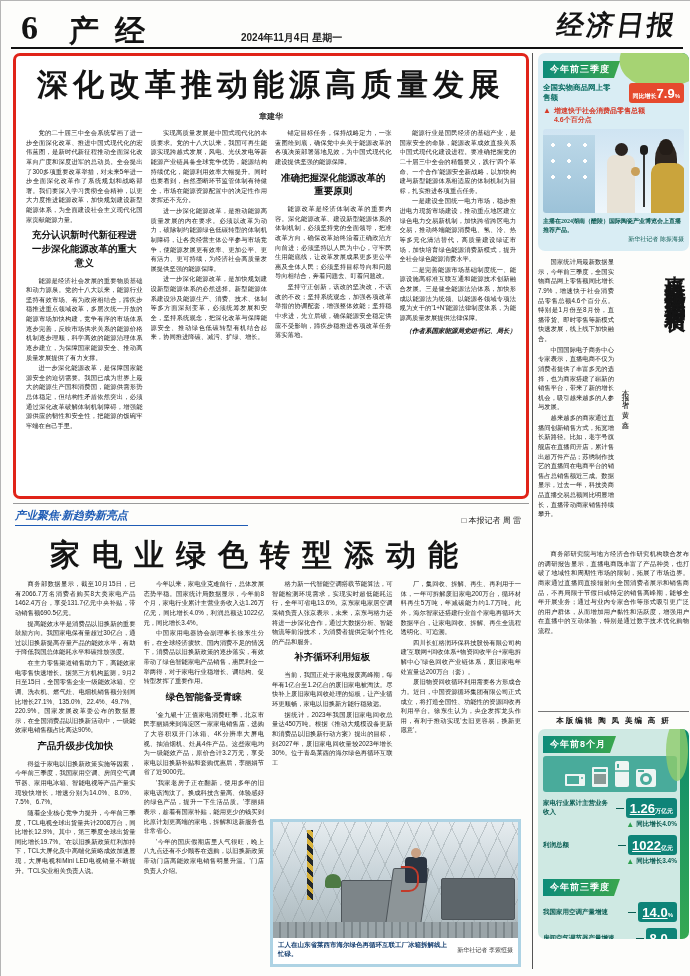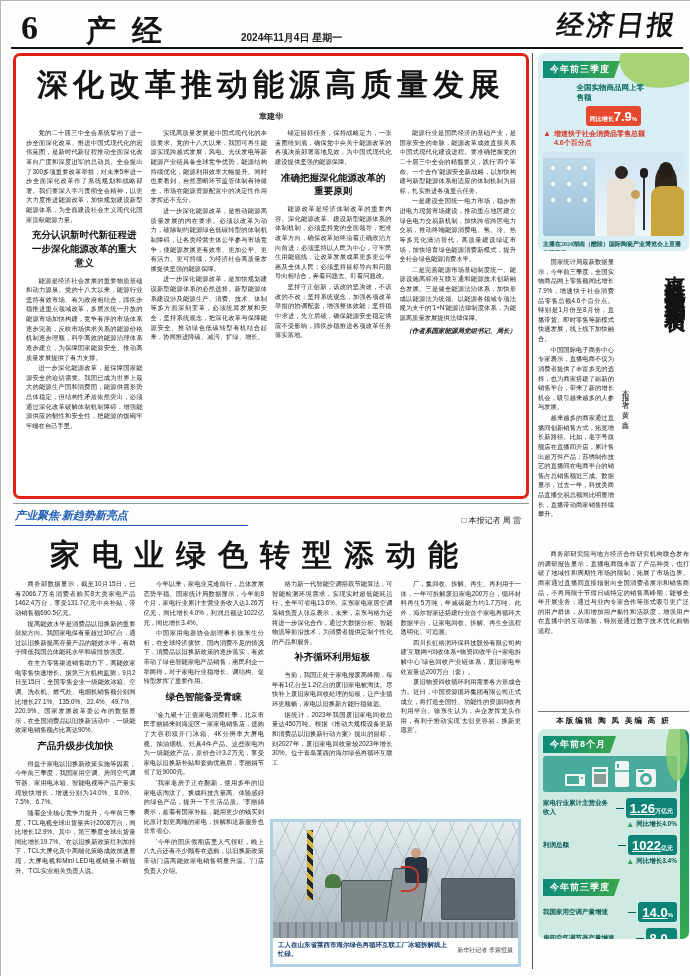--- a/index.html
+++ b/index.html
@@ -1,21 +1,21 @@
 <!DOCTYPE html>
 <html><head>
 <meta charset="utf-8">
 <style>
   html{background:#c9c9c9;}
   body{margin:0;font-family:"Liberation Sans",sans-serif;}
   .page{position:relative;width:690px;height:976px;margin:0 auto;background:#fdfdfb;border:1px solid #b5b5b5;overflow:hidden;color:#141414;}
 
   
   .hdr-num{position:absolute;left:20px;top:8px;font:700 34px "Liberation Serif",serif;}
-  .hdr-sec{position:absolute;left:85px;top:10px;font:700 30px "Liberation Serif",serif;letter-spacing:16px;}
+  .hdr-sec{position:absolute;left:68px;top:10px;font:700 30px "Liberation Serif",serif;letter-spacing:16px;}
   .hdr-date{position:absolute;left:240px;top:30px;font:700 10px "Liberation Sans",sans-serif;color:#222;}
   .masthead{position:absolute;right:14px;top:6px;font:700 27px "Liberation Serif",serif;transform:skewX(-8deg);letter-spacing:3px;}
   .hdr-rule{position:absolute;left:10px;right:8px;top:46px;height:2px;background:#111;}
 
   
   .energy-box{position:absolute;left:12px;top:52px;width:516px;height:446px;border:3px solid #e02318;border-radius:7px;box-sizing:border-box;padding:4px 10px;background:#fff;}
   .energy-headline{text-align:center;font:700 31px "Liberation Serif",serif;letter-spacing:5px;margin-top:4px;}
   .energy-author{text-align:center;font:700 8px "Liberation Serif",serif;color:#333;margin:5px 0 6px;}
   .colwrap{display:flex;gap:8px;}
   .colwrap .col{flex:1;overflow:hidden;text-align:justify;}
@@ -53,21 +53,21 @@
 
   
   .vline{position:absolute;left:531px;top:52px;height:916px;width:1px;background:#555;}
   .sidebar{position:absolute;left:537px;top:52px;width:151px;}
 
   .ribbon{display:inline-block;background:linear-gradient(90deg,#0e8c7a,#3aa64d);color:#fff;font:700 9px "Liberation Sans",sans-serif;padding:2px 10px 2px 7px;clip-path:polygon(0 0,100% 0,calc(100% - 6px) 100%,0 100%);letter-spacing:1px;}
 
   .statcard{position:relative;width:151px;height:198px;background:#d9edf4;border-radius:7px;overflow:hidden;box-sizing:border-box;padding:5px 5px;}
   .swoosh1{position:absolute;right:-26px;top:-30px;width:96px;height:64px;background:#a6d373;border-radius:50%;transform:rotate(-12deg);}
   .swoosh2{position:absolute;right:-34px;top:-44px;width:96px;height:64px;background:#0e8c7a;border-radius:50%;transform:rotate(-12deg);}
-  .sc-line1{position:relative;display:flex;align-items:center;gap:3px;margin-top:5px;flex-direction:column;}
+  .sc-line1{position:relative;display:flex;align-items:center;gap:14px;margin-top:5px;}
   .sc-line1 .lbl{font:700 7.5px "Liberation Sans",sans-serif;color:#0b6e63;width:74px;}
   .badge{background:#e64a2e;color:#fff;border-radius:3px;padding:1px 4px;white-space:nowrap;}
   .badge .s{font-size:6px;font-weight:700;}
   .badge .b{font-size:13px;font-weight:700;}
   .sc-line2{position:relative;display:flex;gap:3px;margin-top:3px;color:#d63c2a;font:700 7px "Liberation Sans",sans-serif;line-height:1.35;}
   .tri-red{color:#d63c2a;font-size:8px;}
   .live-photo{position:relative;margin-top:4px;height:84px;border-radius:3px;overflow:hidden;background:linear-gradient(#cfe4f2,#eef6fb);}
   .shelf{position:absolute;left:0;top:6px;width:52px;height:78px;background:
      radial-gradient(circle 3px at 10px 10px,#fff 60%,transparent 62%),
      radial-gradient(circle 3px at 26px 10px,#fff 60%,transparent 62%),

